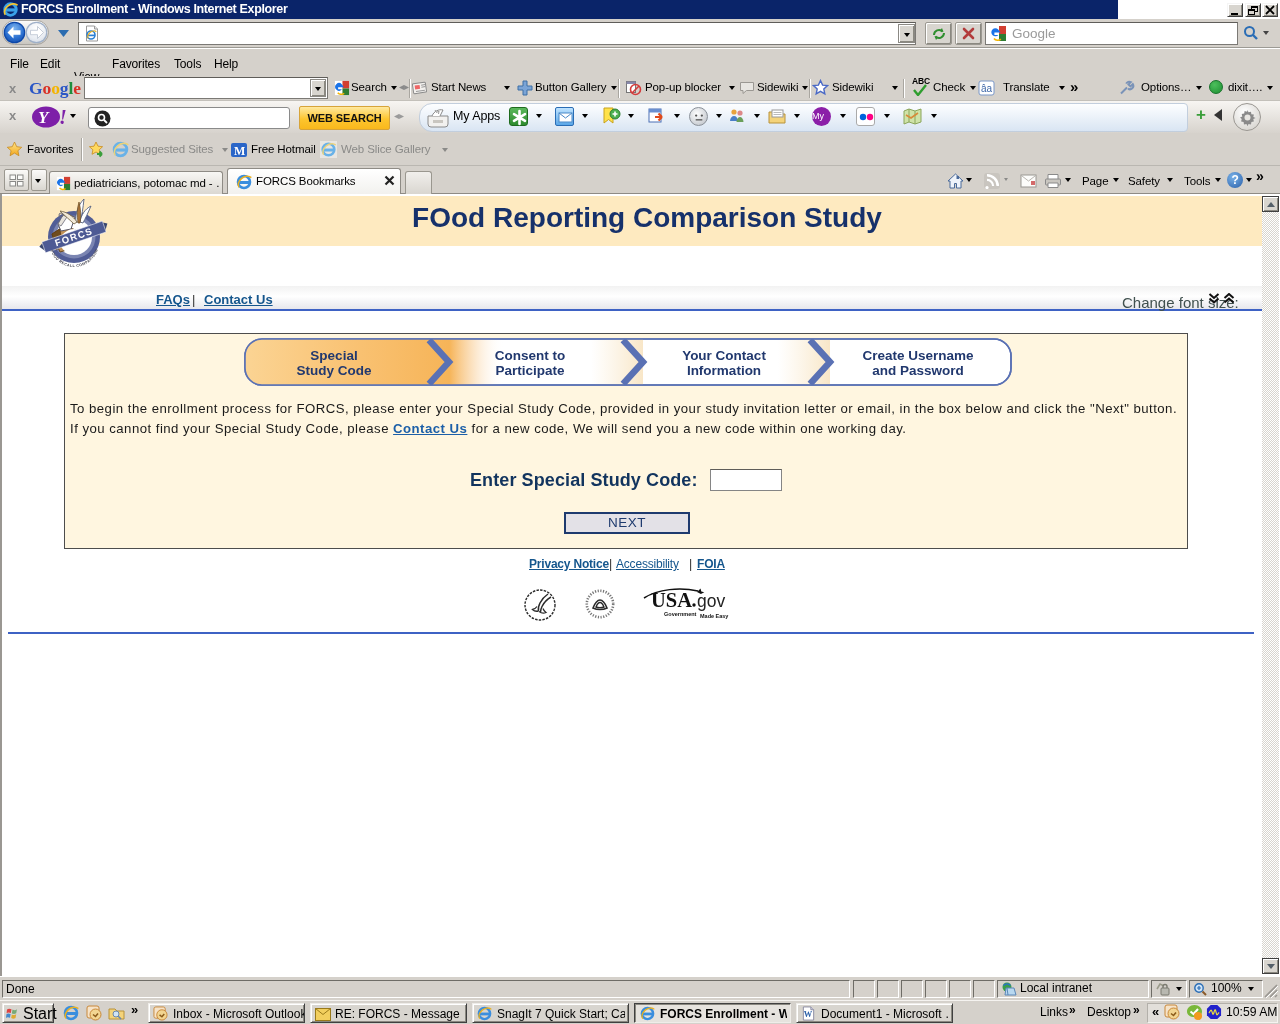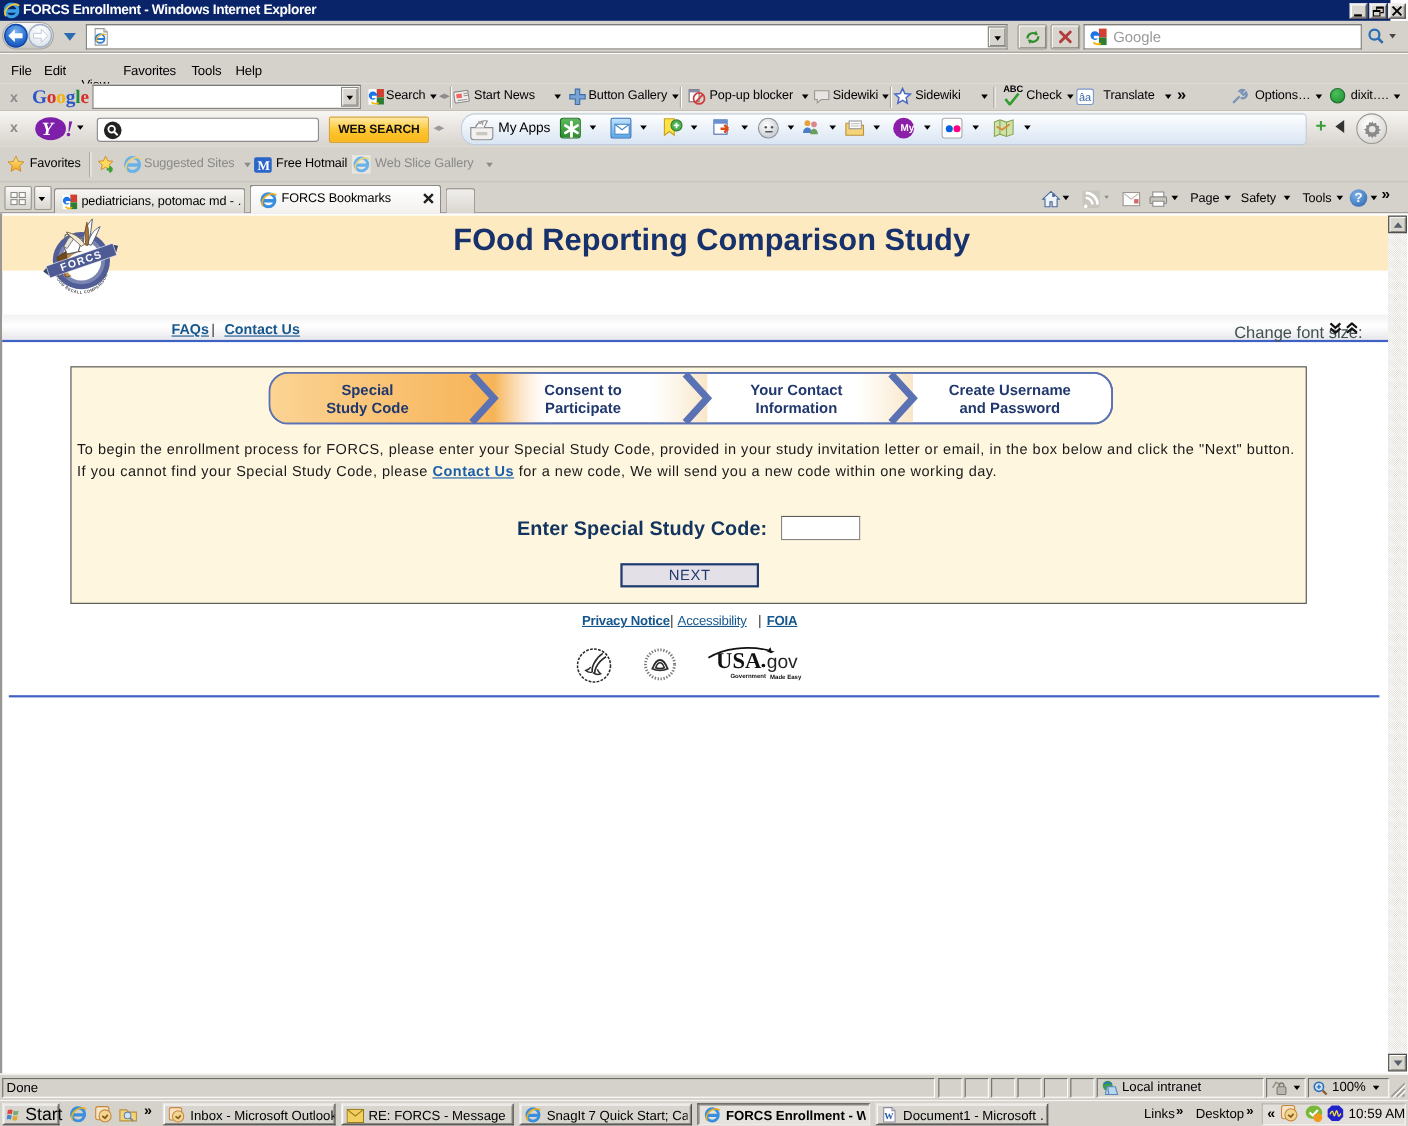--- a/index.html
+++ b/index.html
@@ -4,21 +4,21 @@
 html,body{width:1280px;height:1024px;overflow:hidden}
 body{font-family:"Liberation Sans",sans-serif;position:relative;background:#fff;font-size:12px}
 .a{position:absolute}
 .bev{background:#d8d5cf;box-shadow:inset 1px 1px 0 #fff,inset -1px -1px 0 #8a8880}
 .sunk{background:#fff;border:1px solid #8a8880;border-top-color:#6e6c66;border-left-color:#6e6c66;border-bottom-color:#fff;border-right-color:#fff}
 .tri{display:inline-block;width:0;height:0;border-left:3px solid transparent;border-right:3px solid transparent;border-top:4px solid #000}
 .sep{position:absolute;width:1px;background:#a9a6a0;box-shadow:1px 0 0 #fff}
 </style></head>
 <body>
 
-<div class="a" style="left:0;top:0;width:1264px;height:19px;background:#0a2469">
+<div class="a" style="left:0;top:0;width:1118px;height:19px;background:#0a2469">
   <svg class="a" style="left:3px;top:2px" width="15" height="15" viewBox="0 0 16 16">
     <circle cx="8" cy="8" r="6.2" fill="none" stroke="#39a1e8" stroke-width="3"></circle>
     <path d="M2.5 8.5h11" stroke="#39a1e8" stroke-width="3.4"></path>
     <path d="M15.5 3.5C13 1 8 1.8 5 4.5 2 7 .5 11 2.5 13.5" fill="none" stroke="#f4c430" stroke-width="1.8"></path>
   </svg>
   <span class="a" style="left:21px;top:2px;color:#fff;font-weight:bold;font-size:12.5px;letter-spacing:-.35px">FORCS Enrollment - Windows Internet Explorer</span>
   <div class="a bev" style="left:1227px;top:3px;width:16px;height:14px;border:1px solid #404040;border-top-color:#f5f5f5;border-left-color:#f5f5f5">
       <div class="a" style="left:3px;top:9px;width:7px;height:2px;background:#000"></div>
     </div>
   <div class="a bev" style="left:1245px;top:3px;width:16px;height:14px;border:1px solid #404040;border-top-color:#f5f5f5;border-left-color:#f5f5f5">
@@ -241,21 +241,21 @@
         <circle cx="13" cy="6" r="2.6" fill="#d88"></circle>
         <path d="M9.5 15c0-3 1.8-5 3.5-5s3.5 2 3.5 5z" fill="#6a9f5a"></path>
       </svg></span>
     <span class="tri a" style="left:754px;top:13px"></span>
   <span class="a" style="left:767px;top:6px"><svg width="20" height="19" viewBox="0 0 20 19">
         <path d="M2 5h6l2 2h8v9H2z" fill="#f4d37a" stroke="#b8923a"></path>
         <rect x="5" y="3" width="11" height="7" fill="#fff" stroke="#999"></rect>
         <path d="M6.5 5.5h8M6.5 7.5h8" stroke="#bbb"></path>
       </svg></span>
     <span class="tri a" style="left:794px;top:13px"></span>
-  <span class="a" style="left:812px;top:6px;width:19px;height:19px;border-radius:50%;background:#8b1fa8;color:#fff;font-weight:bold;font-size:9px;text-align:right;line-height:19px">My</span>
+  <span class="a" style="left:812px;top:6px;width:19px;height:19px;border-radius:50%;background:#8b1fa8;color:#fff;font-weight:normal;font-size:9px;text-align:left;line-height:19px">My</span>
     <span class="tri a" style="left:840px;top:13px"></span>
   <span class="a" style="left:856px;top:6px;width:19px;height:19px;background:#fff;border:1px solid #aaa;border-radius:3px"><svg width="18" height="18" viewBox="0 0 18 18">
         <circle cx="6" cy="9" r="3.2" fill="#0063dc"></circle>
         <circle cx="13" cy="9" r="3.2" fill="#ff0084"></circle>
       </svg></span>
     <span class="tri a" style="left:884px;top:13px"></span>
   <span class="a" style="left:902px;top:6px"><svg width="21" height="19" viewBox="0 0 21 19">
         <path d="M2 4l5-2 6 2 6-2v13l-6 2-6-2-5 2z" fill="#cfe3a8" stroke="#8aa55a"></path>
         <path d="M7 2v13M13 4v13" stroke="#8aa55a"></path>
         <path d="M4 8l5 3 7-5" stroke="#d88a3a" stroke-width="1.6" fill="none"></path>

